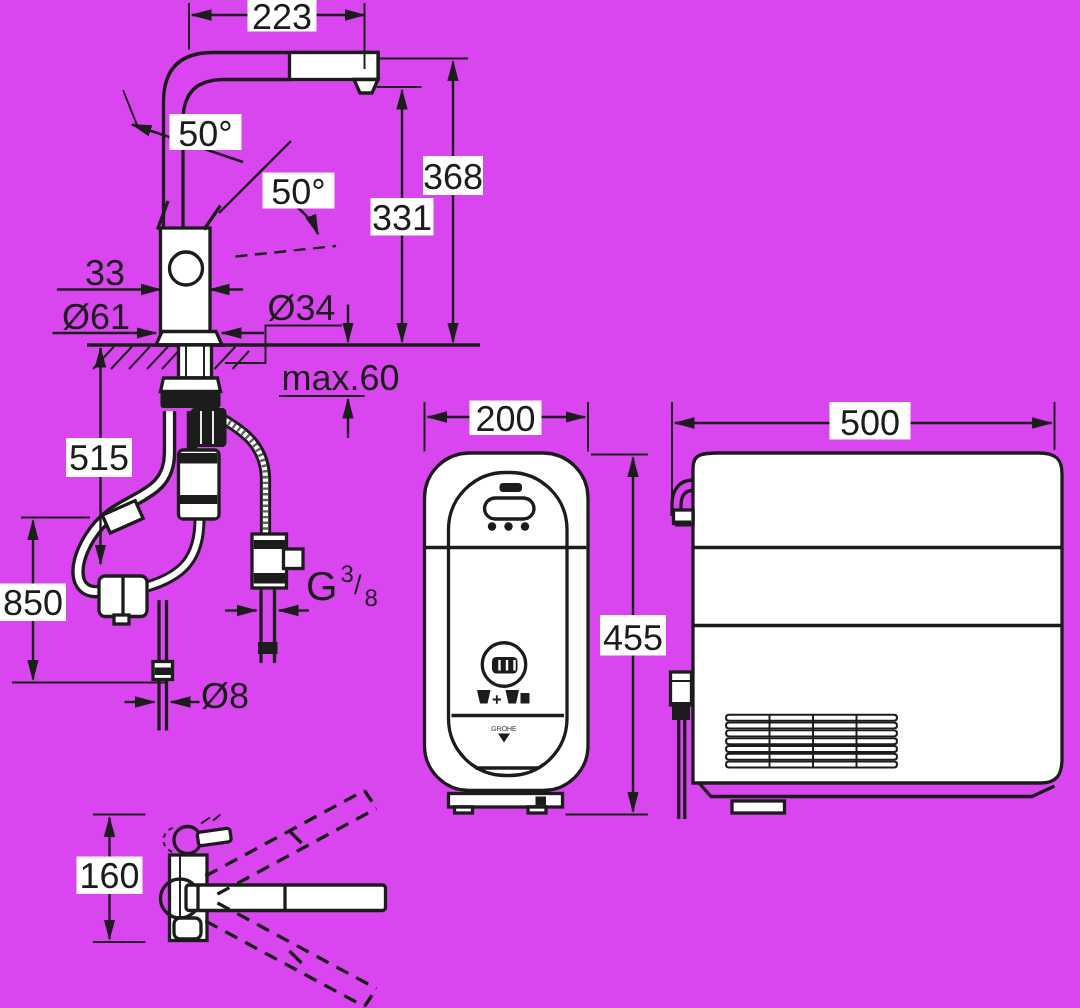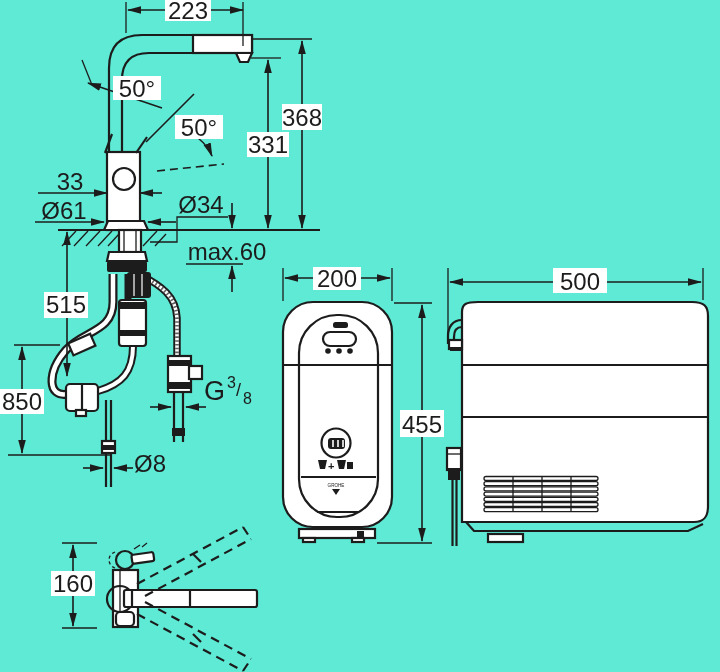--- a/index.html
+++ b/index.html
@@ -1,16 +1,16 @@
 <!DOCTYPE html>
 <html><head>
 <meta charset="utf-8">
 <style>
   html,body{margin:0;padding:0;background:#fff;}
-  .canvas{position:relative;width:720px;height:672px;background:#5eead4;overflow:hidden;
+  .canvas{position:relative;width:720px;height:672px;background:#d946ef;overflow:hidden;
           font-family:"Liberation Sans", sans-serif;text-align:center;}
   svg{display:block}
   text{font-family:"Liberation Sans", sans-serif;fill:#1c1c1c;}
   .dimtxt{font-size:24px;}
   .dimline{stroke:#1c1c1c;stroke-width:1.6;fill:none;}
   .extline{stroke:#1c1c1c;stroke-width:1.3;fill:none;}
   .out{stroke:#1c1c1c;stroke-width:2.2;fill:none;}
   .outw{stroke:#1c1c1c;stroke-width:2.2;fill:#fff;}
   .thin{stroke:#1c1c1c;stroke-width:1.3;fill:none;}
   .fillk{fill:#1c1c1c;stroke:none;}

